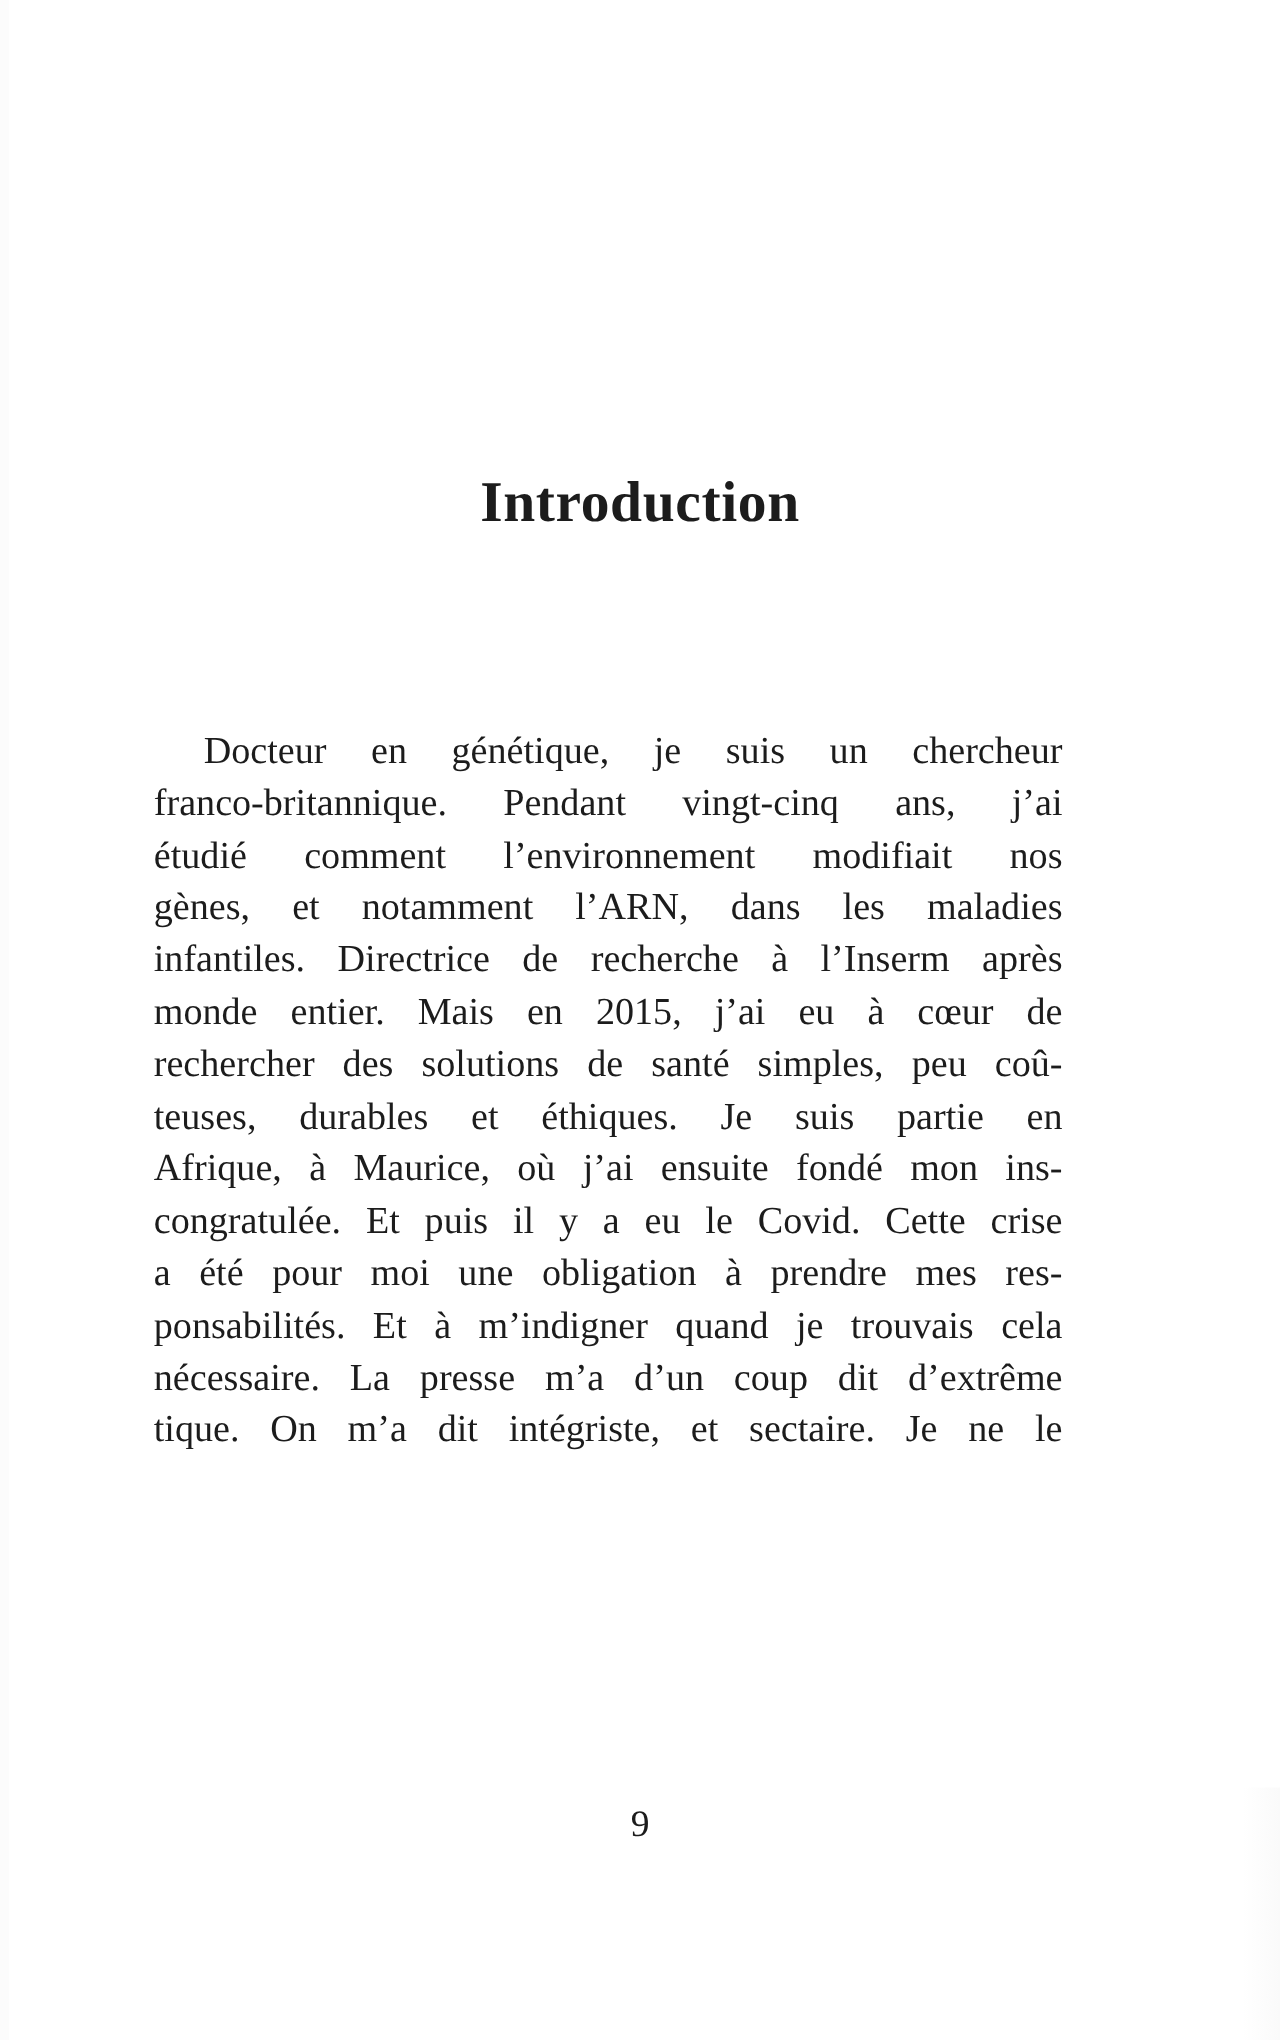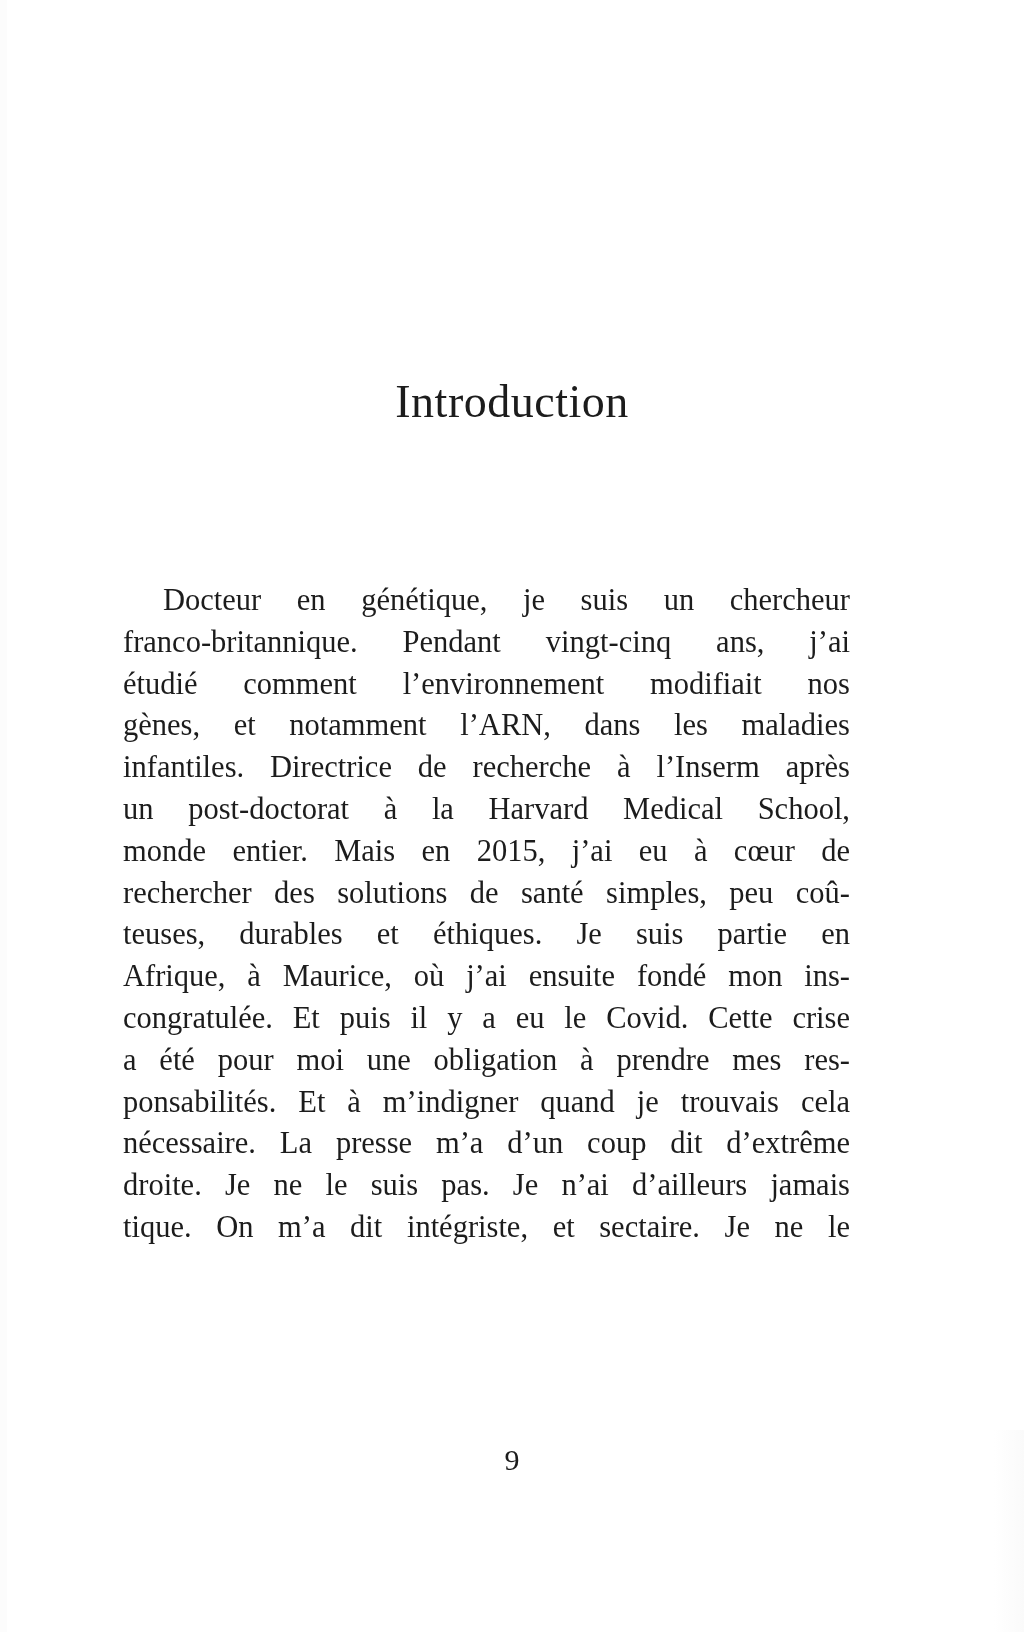--- a/index.html
+++ b/index.html
@@ -31,21 +31,21 @@
       position: absolute;
       top: 372px;
       left: 0;
       width: 1024px;
       text-align: center;
       font-size: 46px;
       line-height: 60px;
       letter-spacing: 0.5px;
       color: #1c1c1c;
       margin: 0;
-      font-weight: normal;
+      font-weight: bold;
     }
     .body-text {
       position: absolute;
       top: 580px;
       left: 123px;
       width: 727px;
     }
     .line {
       display: block;
       height: 41.8px;
@@ -77,26 +77,24 @@
 <div class="right-edge"></div>
 
 <h1 class="chapter-title">Introduction</h1>
 
 <div class="body-text">
   <span class="line indent">Docteur en génétique, je suis un chercheur</span>
   <span class="line">franco-britannique. Pendant vingt-cinq ans, j’ai</span>
   <span class="line">étudié comment l’environnement modifiait nos</span>
   <span class="line">gènes, et notamment l’ARN, dans les maladies</span>
   <span class="line">infantiles. Directrice de recherche à l’Inserm après</span>
-  <span class="line">un post-doctorat à la Harvard Medical School,</span>
   <span class="line">monde entier. Mais en 2015, j’ai eu à cœur de</span>
   <span class="line">rechercher des solutions de santé simples, peu coû-</span>
   <span class="line">teuses, durables et éthiques. Je suis partie en</span>
   <span class="line">Afrique, à Maurice, où j’ai ensuite fondé mon ins-</span>
   <span class="line">congratulée. Et puis il y a eu le Covid. Cette crise</span>
   <span class="line">a été pour moi une obligation à prendre mes res-</span>
   <span class="line">ponsabilités. Et à m’indigner quand je trouvais cela</span>
   <span class="line">nécessaire. La presse m’a d’un coup dit d’extrême</span>
-  <span class="line">droite. Je ne le suis pas. Je n’ai d’ailleurs jamais</span>
   <span class="line">tique. On m’a dit intégriste, et sectaire. Je ne le</span>
 </div>
 
 <div class="page-number">9</div>
 
 </body></html>

